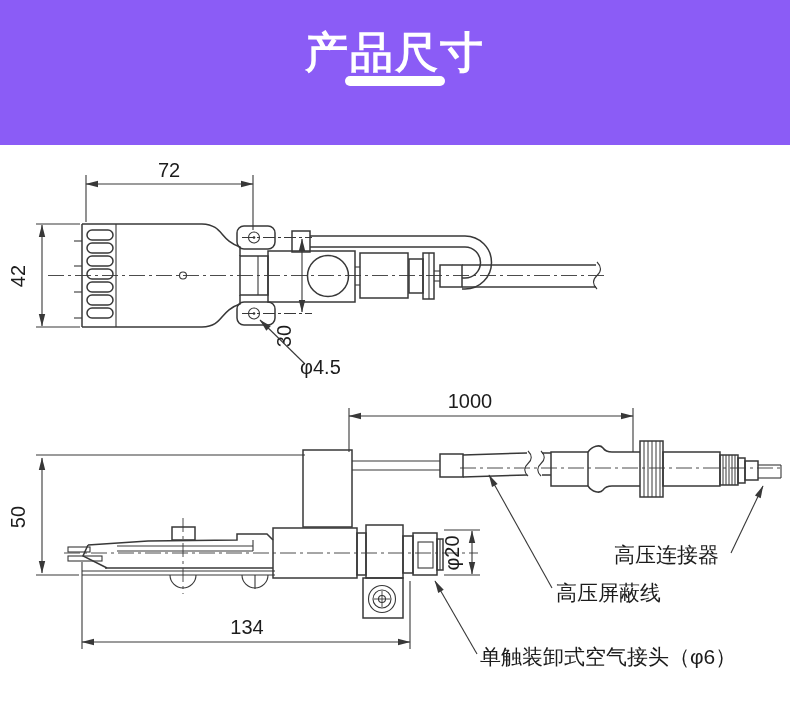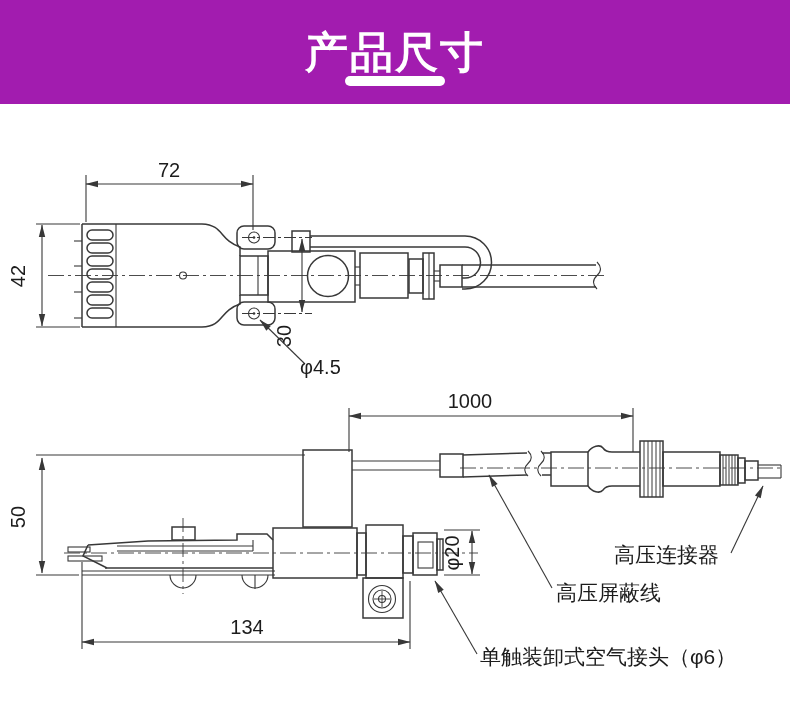--- a/index.html
+++ b/index.html
@@ -4,22 +4,22 @@
 <style>
   html,body{margin:0;padding:0;background:#ffffff;}
   .page{
     position:relative;
     width:790px;height:724px;
     background:#ffffff;
     overflow:hidden;
     font-family:"Liberation Sans","DejaVu Sans",sans-serif;
   }
   .header-banner{
-    position:absolute;left:0;top:0;width:790px;height:104px;
-    background:#a21caf;
+    position:absolute;left:0;top:0;width:790px;height:145px;
+    background:#8b5cf6;
   }
   .page-title{
     position:absolute;left:0;top:24px;width:790px;
     text-align:center;
     color:#ffffff;font-size:43px;font-weight:bold;letter-spacing:2px;
   }
   .title-underline{
     position:absolute;left:345px;top:76px;width:100px;height:10px;
     background:#ffffff;border-radius:5px;
   }

